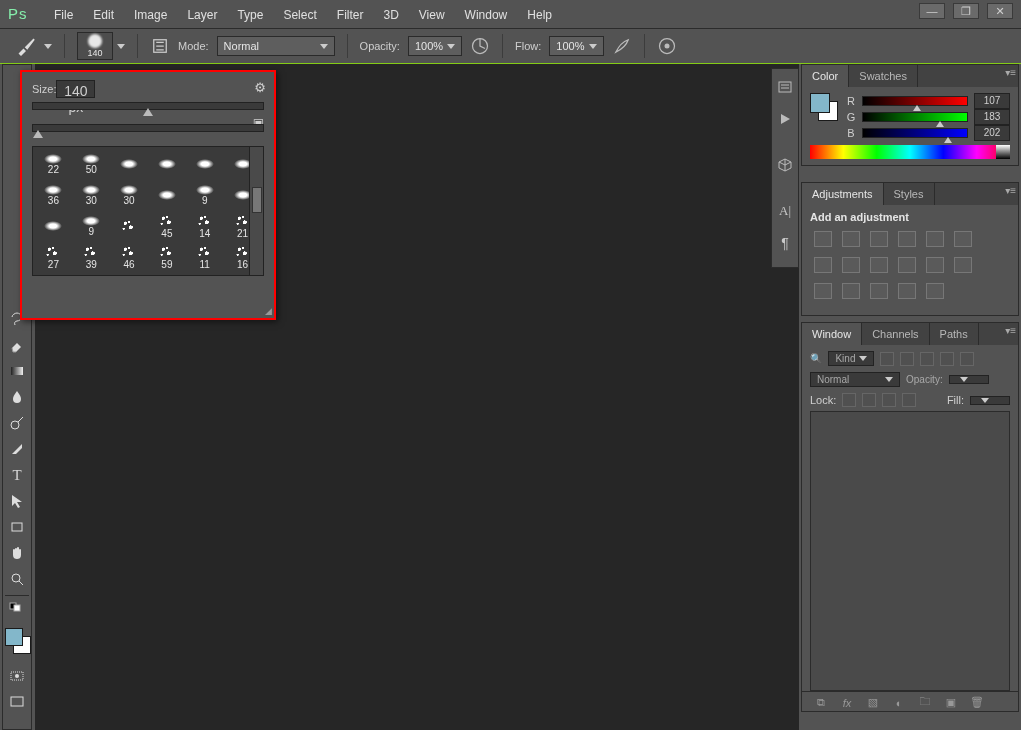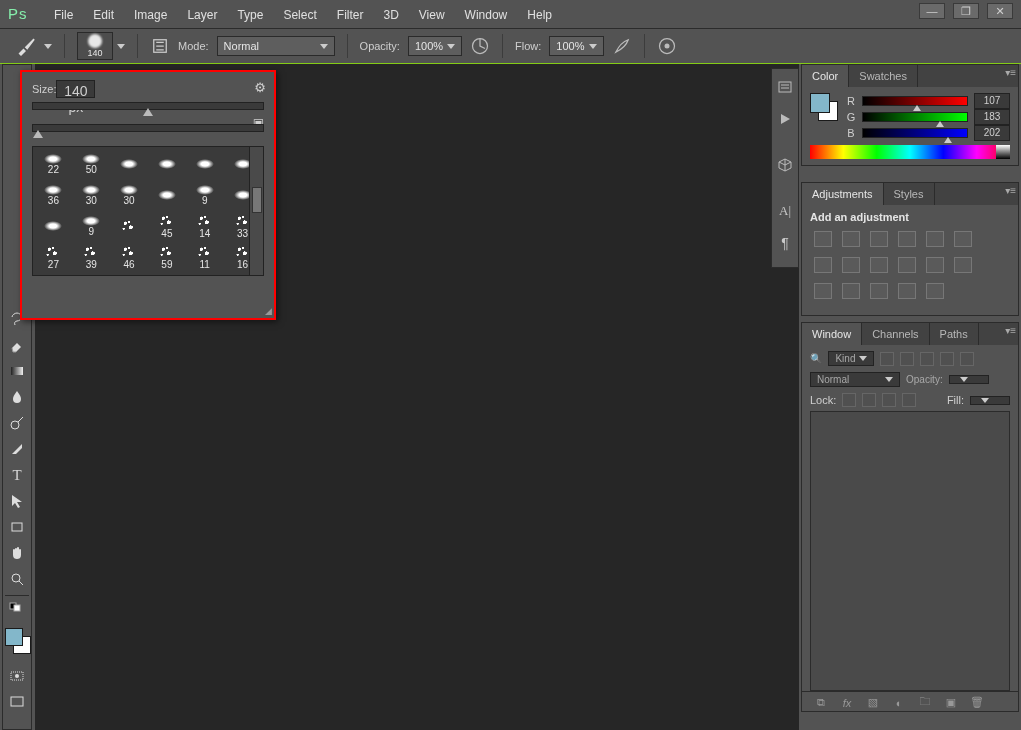--- a/index.html
+++ b/index.html
@@ -507,21 +507,21 @@
       <div class="cell">
         <div class="shape spatter"></div>
         <span>45</span>
       </div>
       <div class="cell">
         <div class="shape spatter"></div>
         <span>14</span>
       </div>
       <div class="cell">
         <div class="shape spatter"></div>
-        <span>33</span>
+        <span>21</span>
       </div>
       <div class="cell">
         <div class="shape spatter"></div>
         <span>27</span>
       </div>
       <div class="cell">
         <div class="shape spatter"></div>
         <span>39</span>
       </div>
       <div class="cell">

